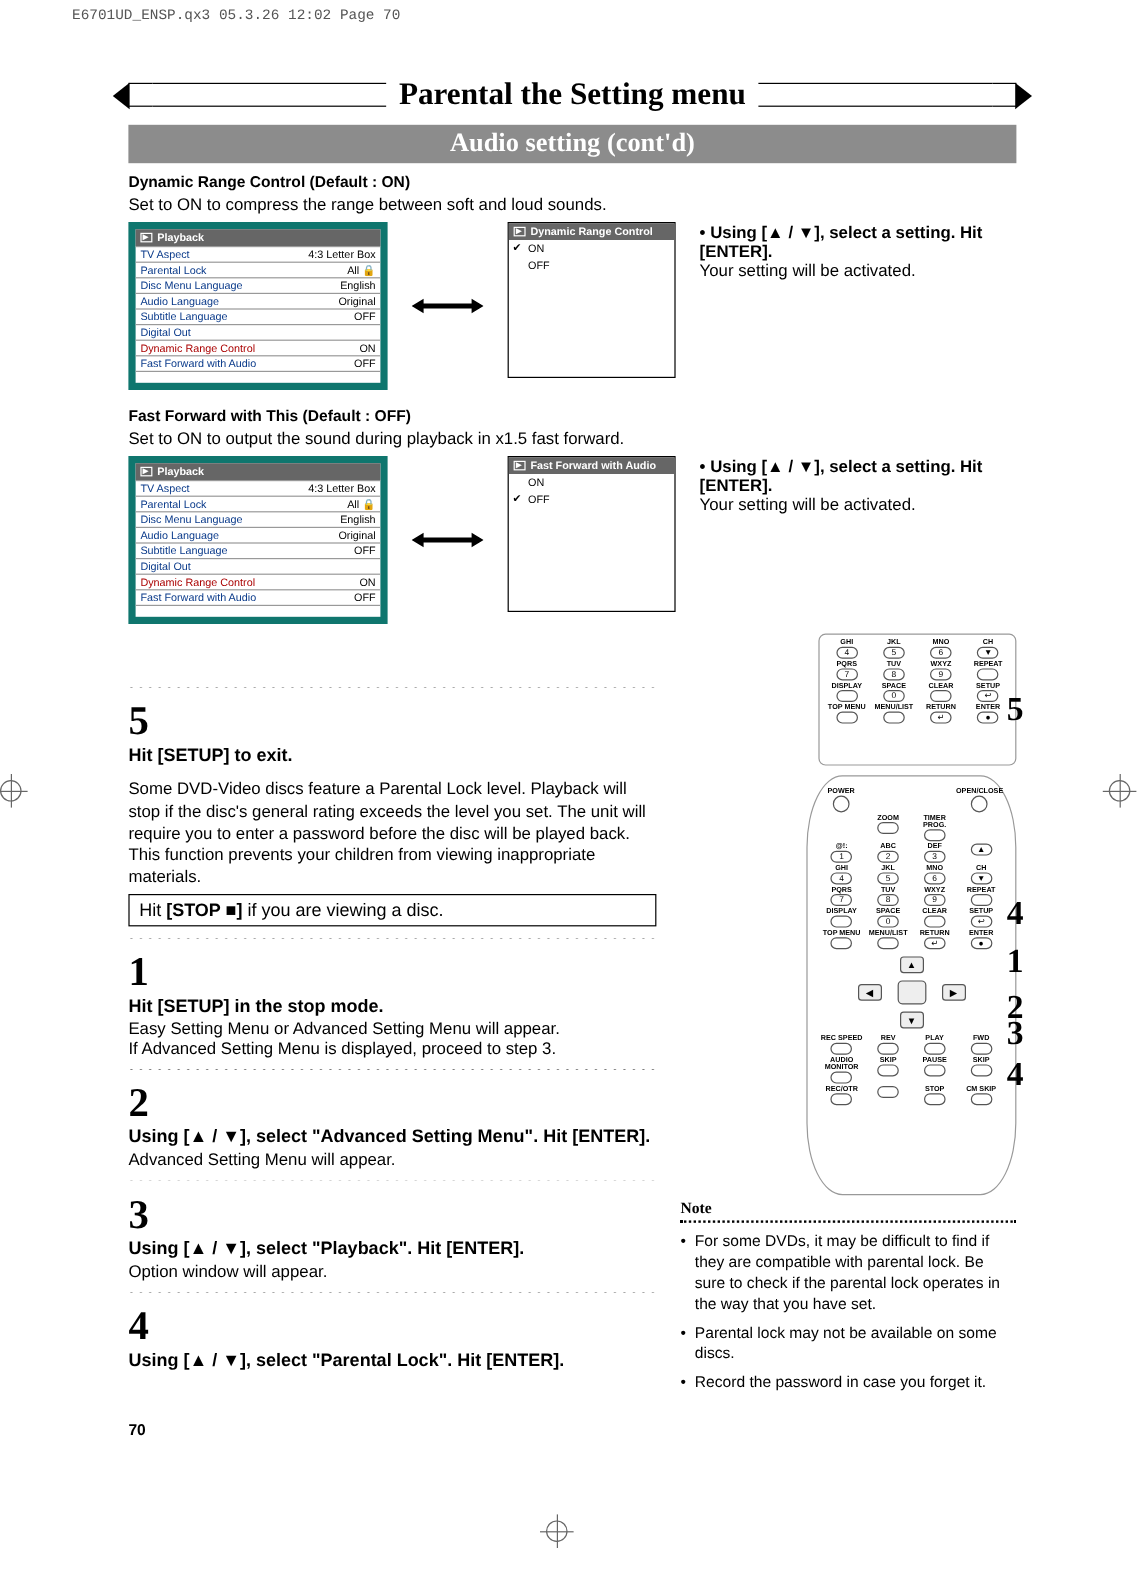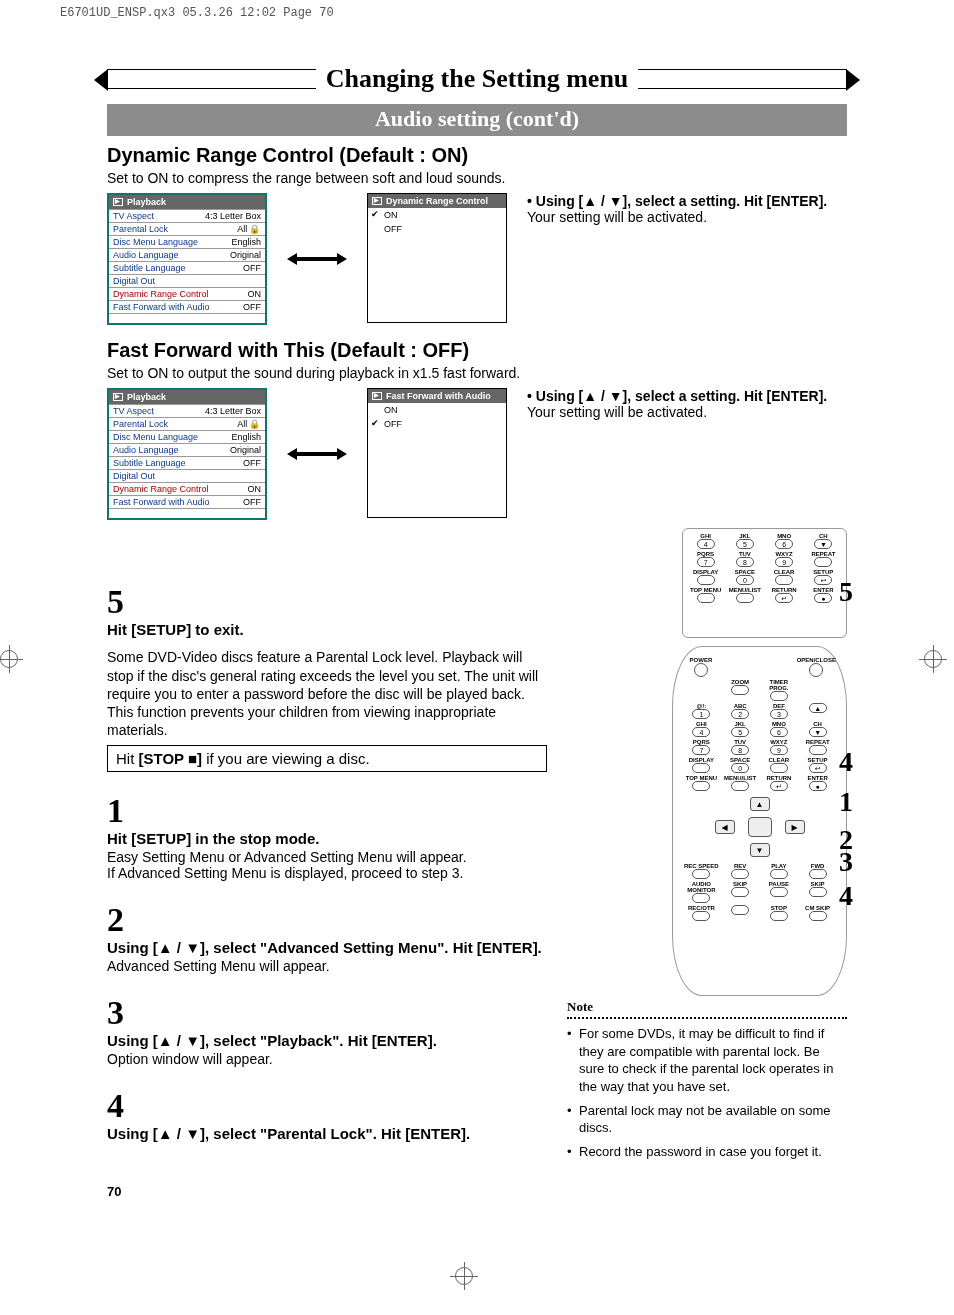--- a/index.html
+++ b/index.html
@@ -73,33 +73,33 @@
     color:#fff;
     text-align:center;
     font-family: Georgia, serif;
     font-size: 22px;
     font-weight:bold;
     padding:2px 0 4px 0;
     margin-top: 6px;
   }
   .subhead {
     font-weight:bold;
-    font-size:20px;
+    font-size:13px;
     margin-top:8px;
   }
   .bodytext { font-size:14px; margin-top:2px; line-height:1.3; }
   .cols {
     display:flex;
     gap: 20px;
     margin-top:6px;
     align-items:flex-start;
   }
   .menu-box {
-    width: 160px;
-    border:2px solid #0f766e;
+    width: 216px;
+    border:6px solid #0f766e;
     font-size:9px;
   }
   .menu-box .mb-title {
     background:#666; color:#fff; padding:2px 4px; font-weight:bold;
     display:flex; align-items:center; gap:4px;
   }
   .mb-title .tv-icon {
     width:10px;height:8px;border:1px solid #fff;position:relative;display:inline-block;
   }
   .mb-title .tv-icon::after{
@@ -229,21 +229,21 @@
   </div>
 <div class="regmark-bottom">
     <div class="regmark-circ"></div>
   </div>
 
 <div class="page">
 
   <div class="title-bar">
     <div class="arrow-left"></div>
     <div class="line"></div>
-    <h1>Changing the Setting menu</h1>
+    <h1>Parental the Setting menu</h1>
     <div class="line"></div>
     <div class="arrow-right"></div>
   </div>
 
   <div class="section-bar">Audio setting (cont'd)</div>
 
   <div class="subhead">Dynamic Range Control (Default : ON)</div>
   <div class="bodytext">Set to ON to compress the range between soft and loud sounds.</div>
   <div class="cols">
     <div class="menu-box">

